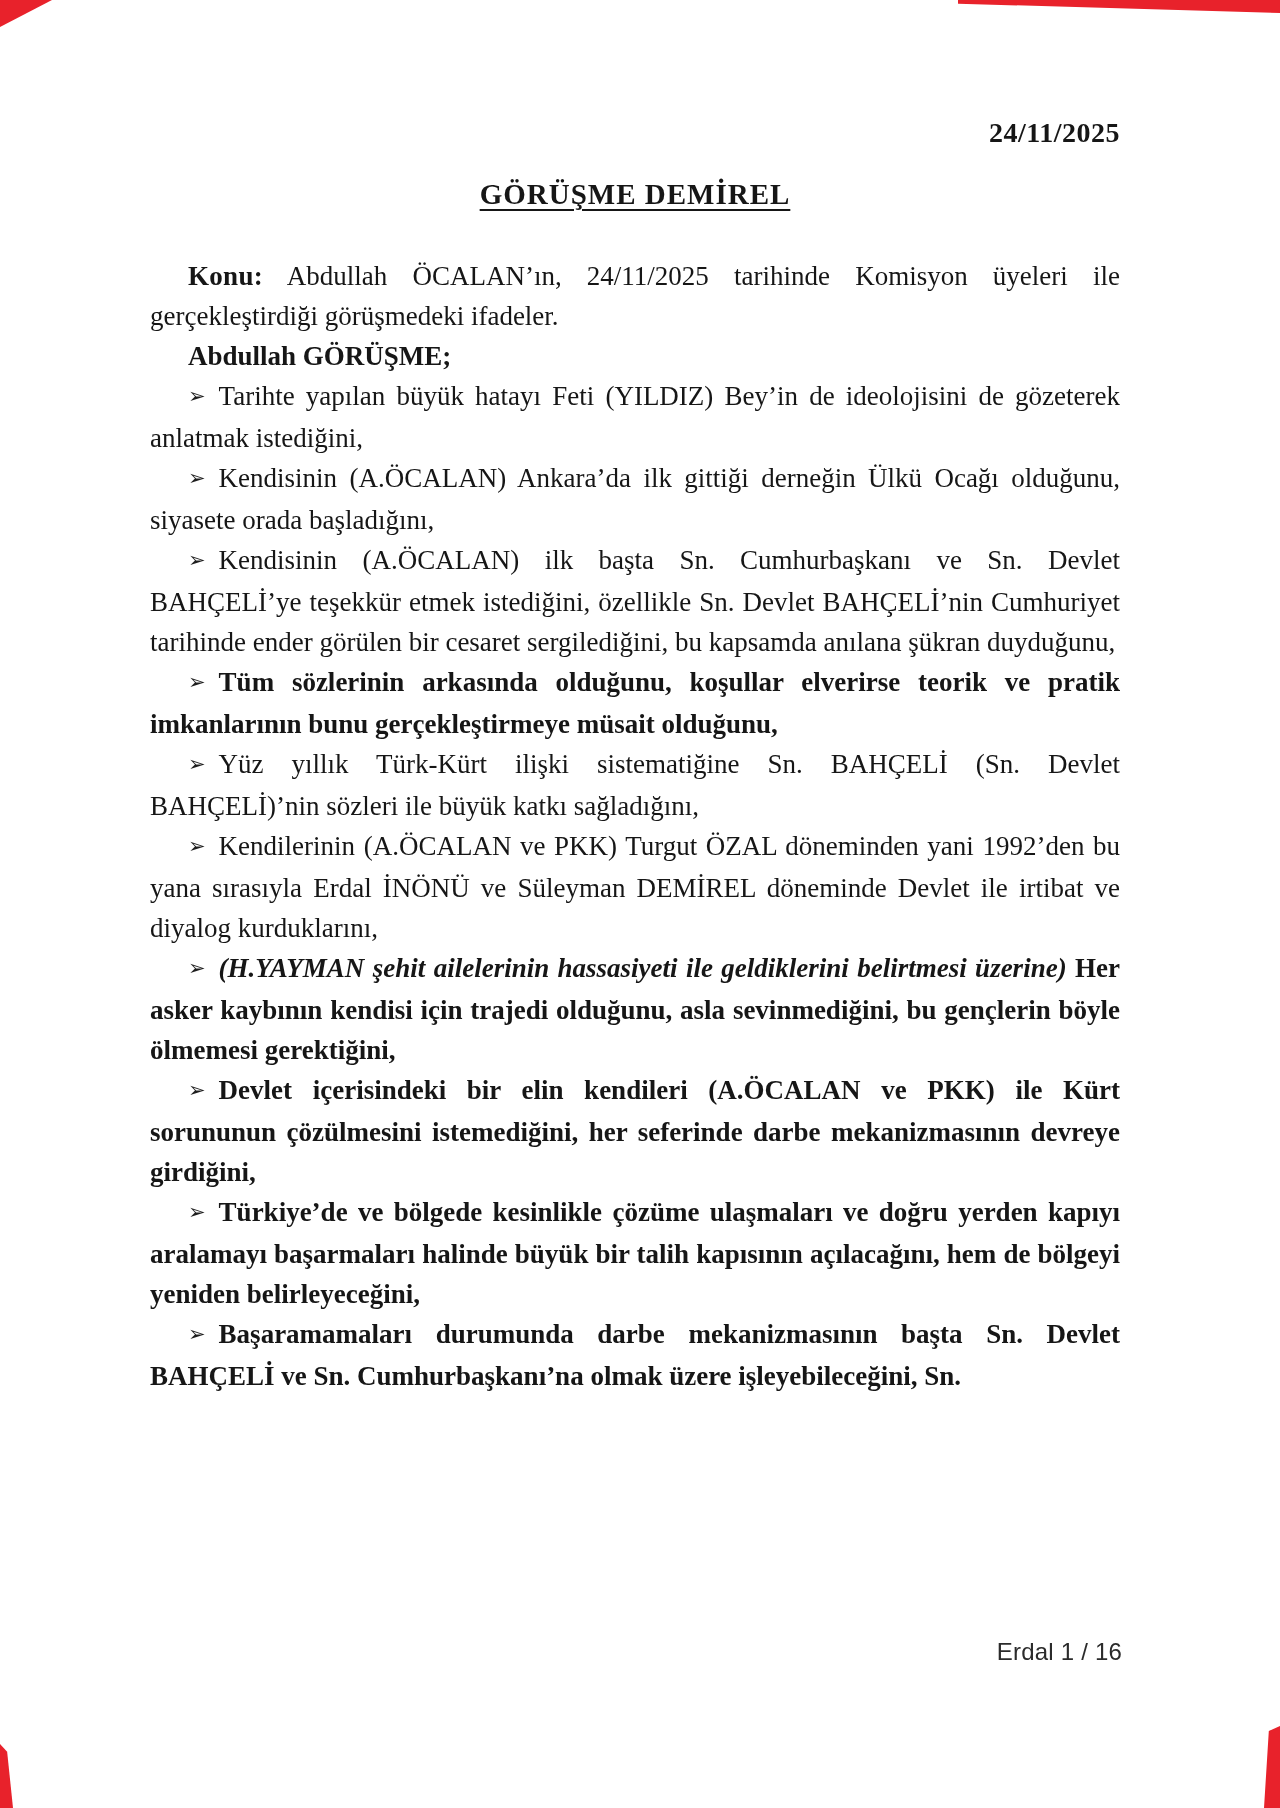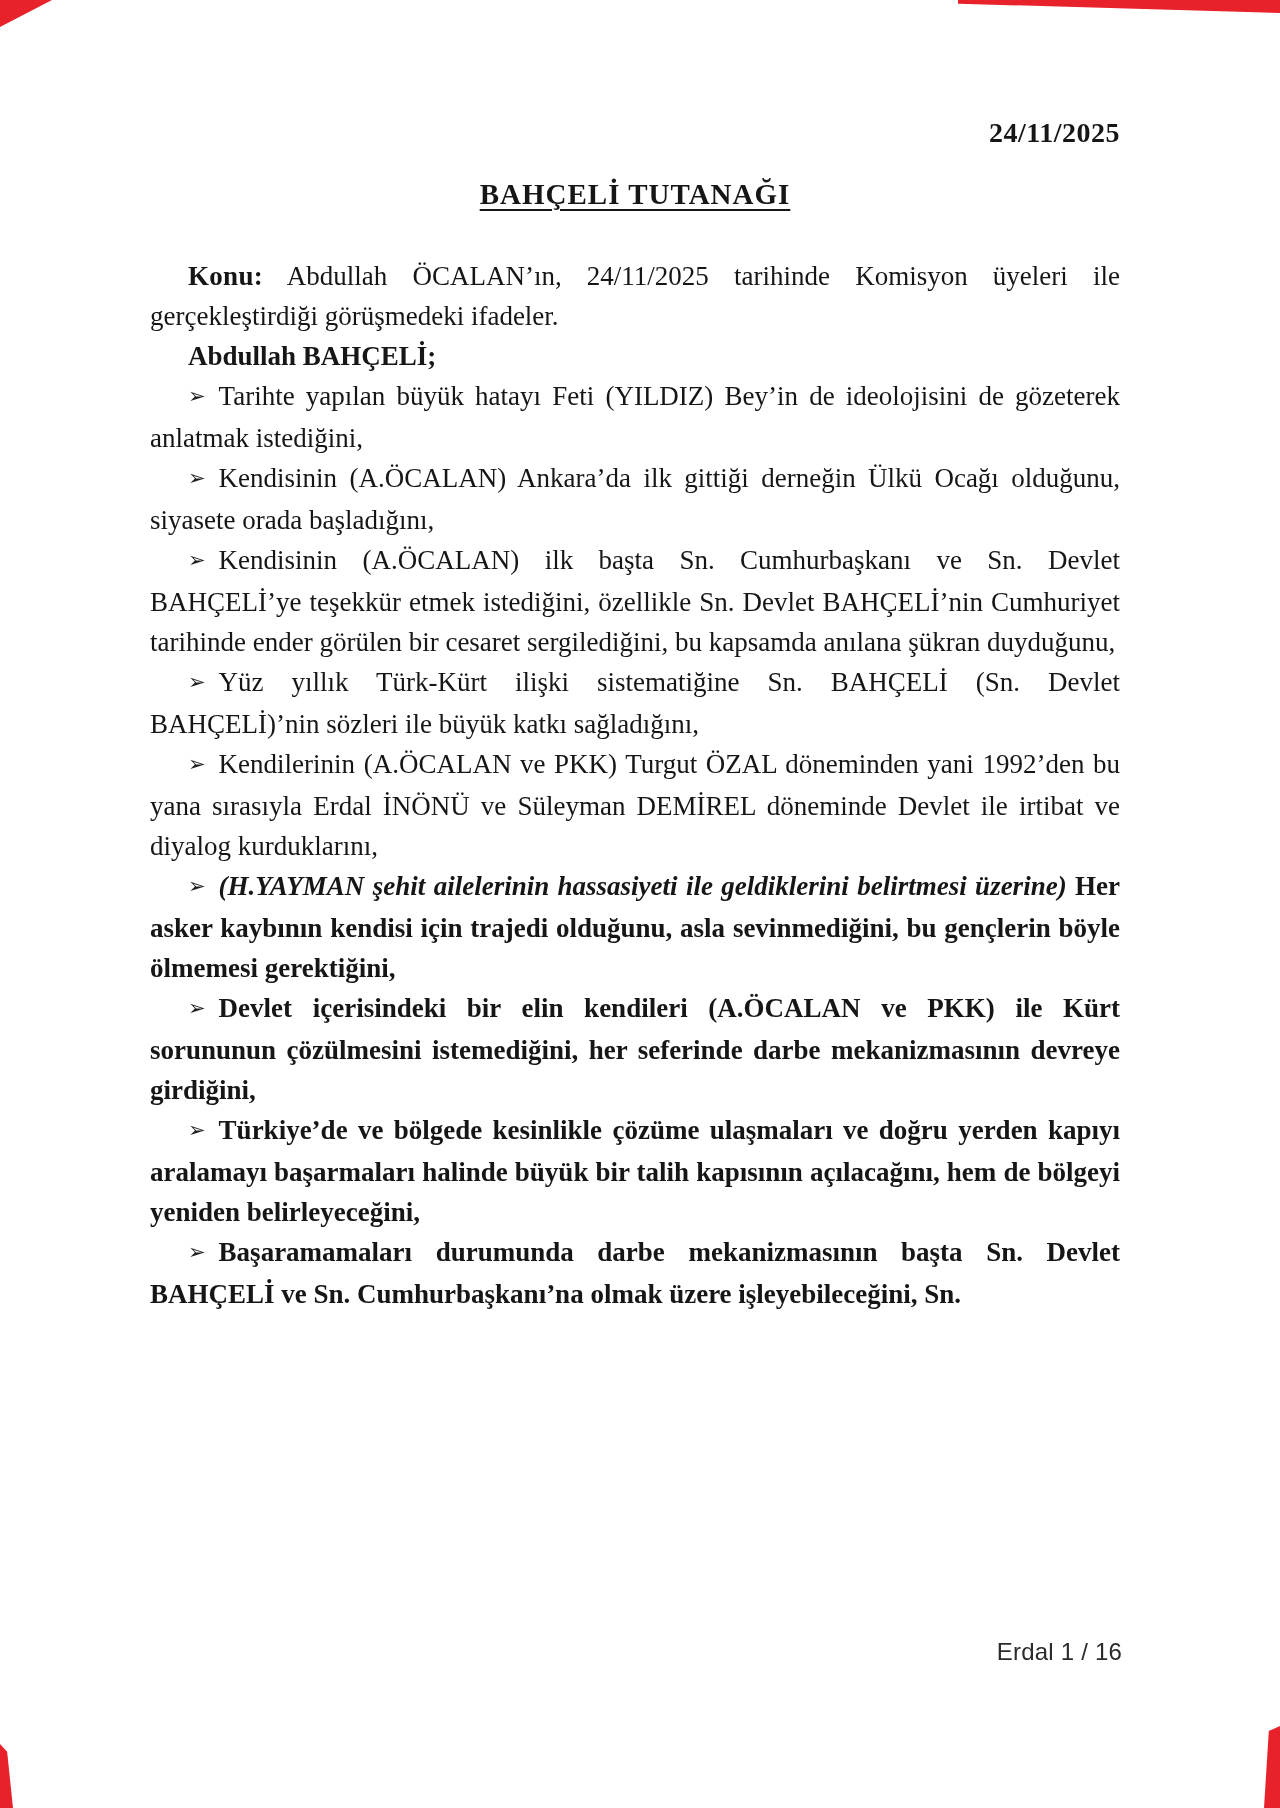--- a/index.html
+++ b/index.html
@@ -80,36 +80,37 @@
 
 <div class="page">
 
   <div class="red-mark tl" style="background: rgb(232, 34, 43);"></div>
   <div class="red-mark tr" style="background: rgb(232, 34, 43);"></div>
   <div class="red-mark bl" style="background: rgb(232, 34, 43);"></div>
   <div class="red-mark br" style="background: rgb(232, 34, 43);"></div>
 
   <div class="date">24/11/2025</div>
 
-  <h1 class="title">BAHÇELİ TUTANAĞI</h1>
+  <h1 class="title">GÖRÜŞME DEMİREL</h1>
 
   <div class="content">
     <p class="para subject"><b>Konu:</b><span> Abdullah ÖCALAN’ın, 24/11/2025 tarihinde Komisyon üyeleri ile gerçekleştirdiği görüşmedeki ifadeler.</span></p>
 
-    <p class="para bold">Abdullah BAHÇELİ;</p>
+    <p class="para bold">Abdullah GÖRÜŞME;</p>
 
     <div id="bullet-list">
 
   <p class="para bullet"><span class="arrow">➢</span><span>Tarihte yapılan büyük hatayı Feti (YILDIZ) Bey’in de ideolojisini de gözeterek anlatmak istediğini,</span></p>
 
   <p class="para bullet"><span class="arrow">➢</span><span>Kendisinin (A.ÖCALAN) Ankara’da ilk gittiği derneğin Ülkü Ocağı olduğunu, siyasete orada başladığını,</span></p>
 
 
   <p class="para bullet"><span class="arrow">➢</span><span>Kendisinin (A.ÖCALAN) ilk başta Sn. Cumhurbaşkanı ve Sn. Devlet BAHÇELİ’ye teşekkür etmek istediğini, özellikle Sn. Devlet BAHÇELİ’nin Cumhuriyet tarihinde ender görülen bir cesaret sergilediğini, bu kapsamda anılana şükran duyduğunu,</span></p>
 
+  <p class="para bullet bold"><span class="arrow">➢</span><span>Tüm sözlerinin arkasında olduğunu, koşullar elverirse teorik ve pratik imkanlarının bunu gerçekleştirmeye müsait olduğunu,</span></p>
 
   <p class="para bullet"><span class="arrow">➢</span><span>Yüz yıllık Türk-Kürt ilişki sistematiğine Sn. BAHÇELİ (Sn. Devlet BAHÇELİ)’nin sözleri ile büyük katkı sağladığını,</span></p>
 
   <p class="para bullet"><span class="arrow">➢</span><span>Kendilerinin (A.ÖCALAN ve PKK) Turgut ÖZAL döneminden yani 1992’den bu yana sırasıyla Erdal İNÖNÜ ve Süleyman DEMİREL döneminde Devlet ile irtibat ve diyalog kurduklarını,</span></p>
 
   <p class="para bullet bold"><span class="arrow">➢</span><i class="lead">(H.YAYMAN şehit ailelerinin hassasiyeti ile geldiklerini belirtmesi üzerine)</i><span> Her asker kaybının kendisi için trajedi olduğunu, asla sevinmediğini, bu gençlerin böyle ölmemesi gerektiğini,</span></p>
 
   <p class="para bullet bold"><span class="arrow">➢</span><span>Devlet içerisindeki bir elin kendileri (A.ÖCALAN ve PKK) ile Kürt sorununun çözülmesini istemediğini, her seferinde darbe mekanizmasının devreye girdiğini,</span></p>
 
   <p class="para bullet bold"><span class="arrow">➢</span><span>Türkiye’de ve bölgede kesinlikle çözüme ulaşmaları ve doğru yerden kapıyı aralamayı başarmaları halinde büyük bir talih kapısının açılacağını, hem de bölgeyi yeniden belirleyeceğini,</span></p>

